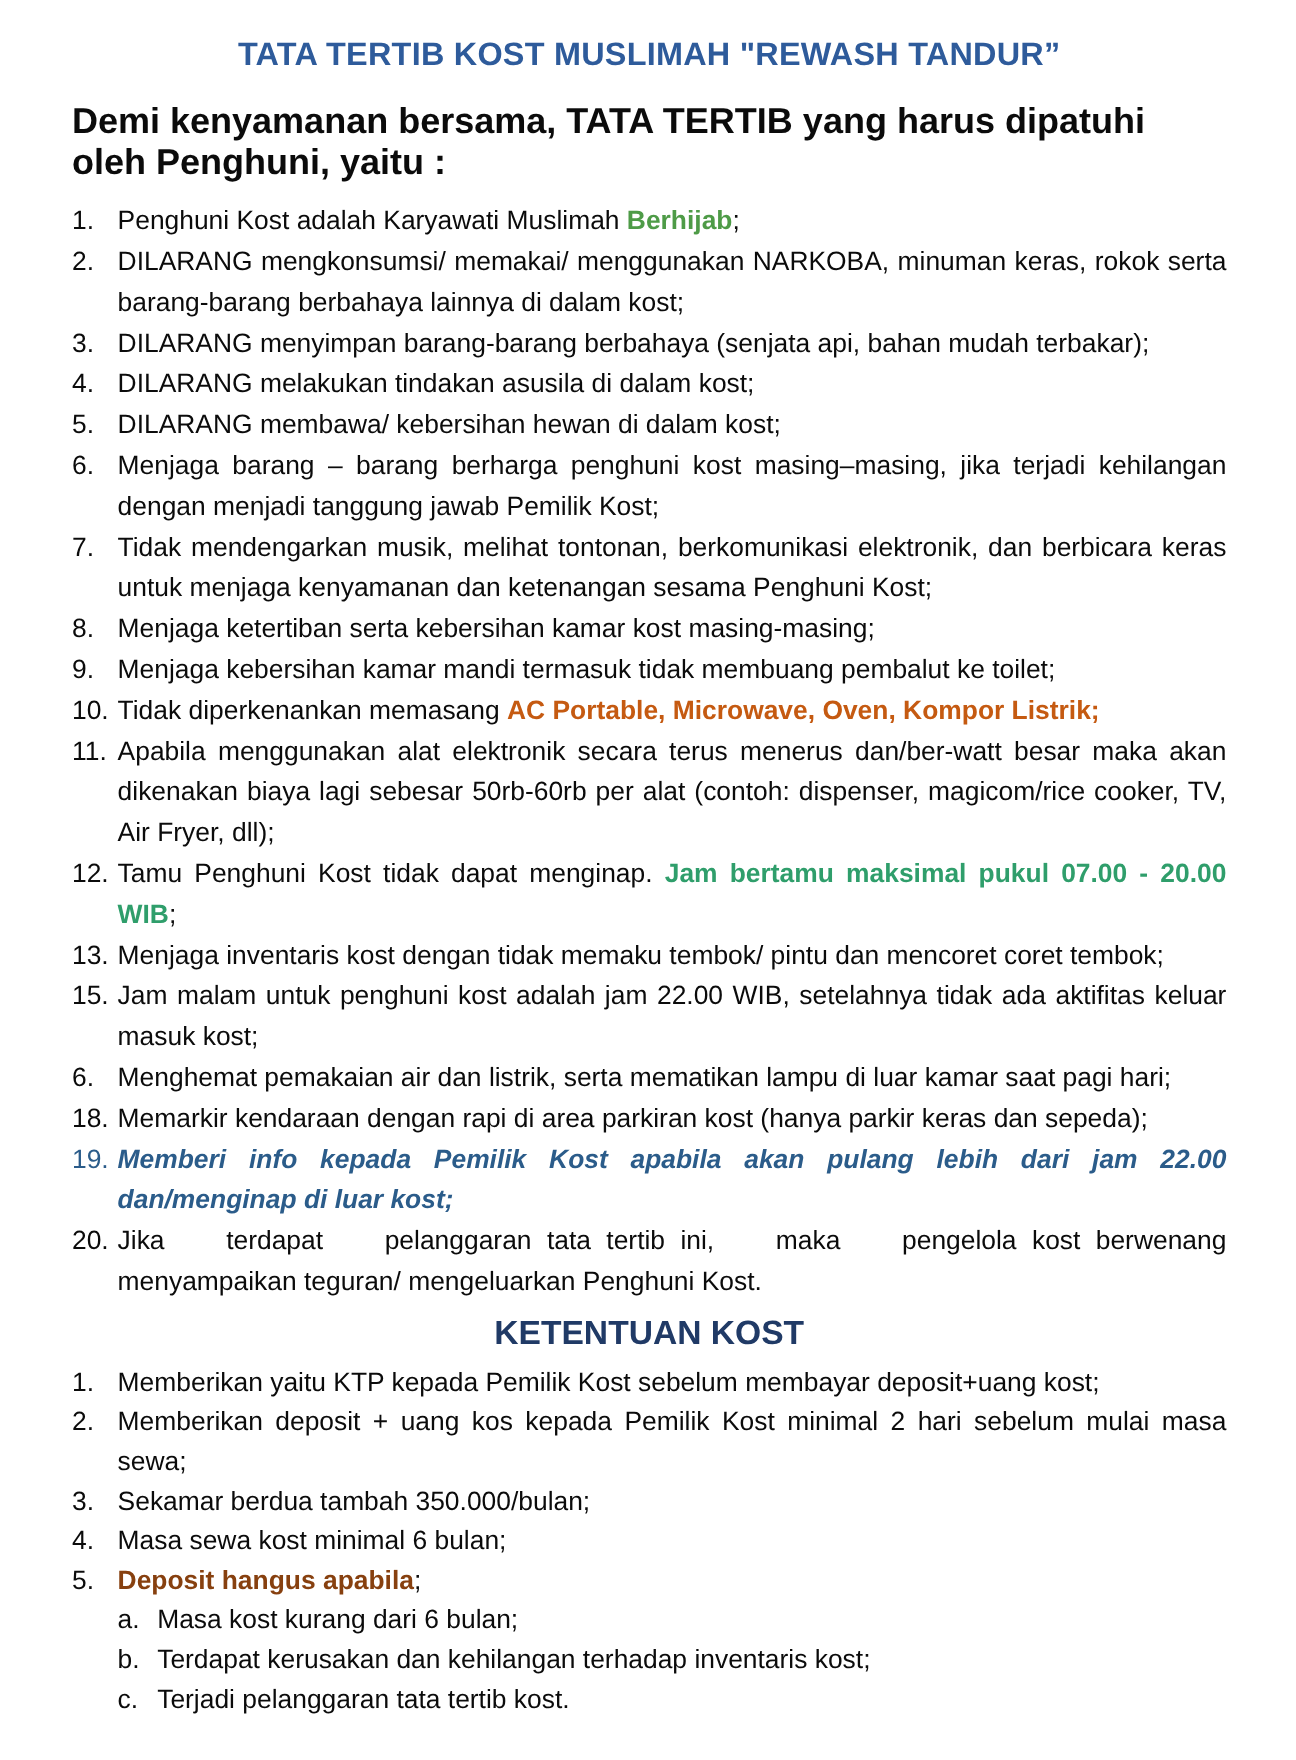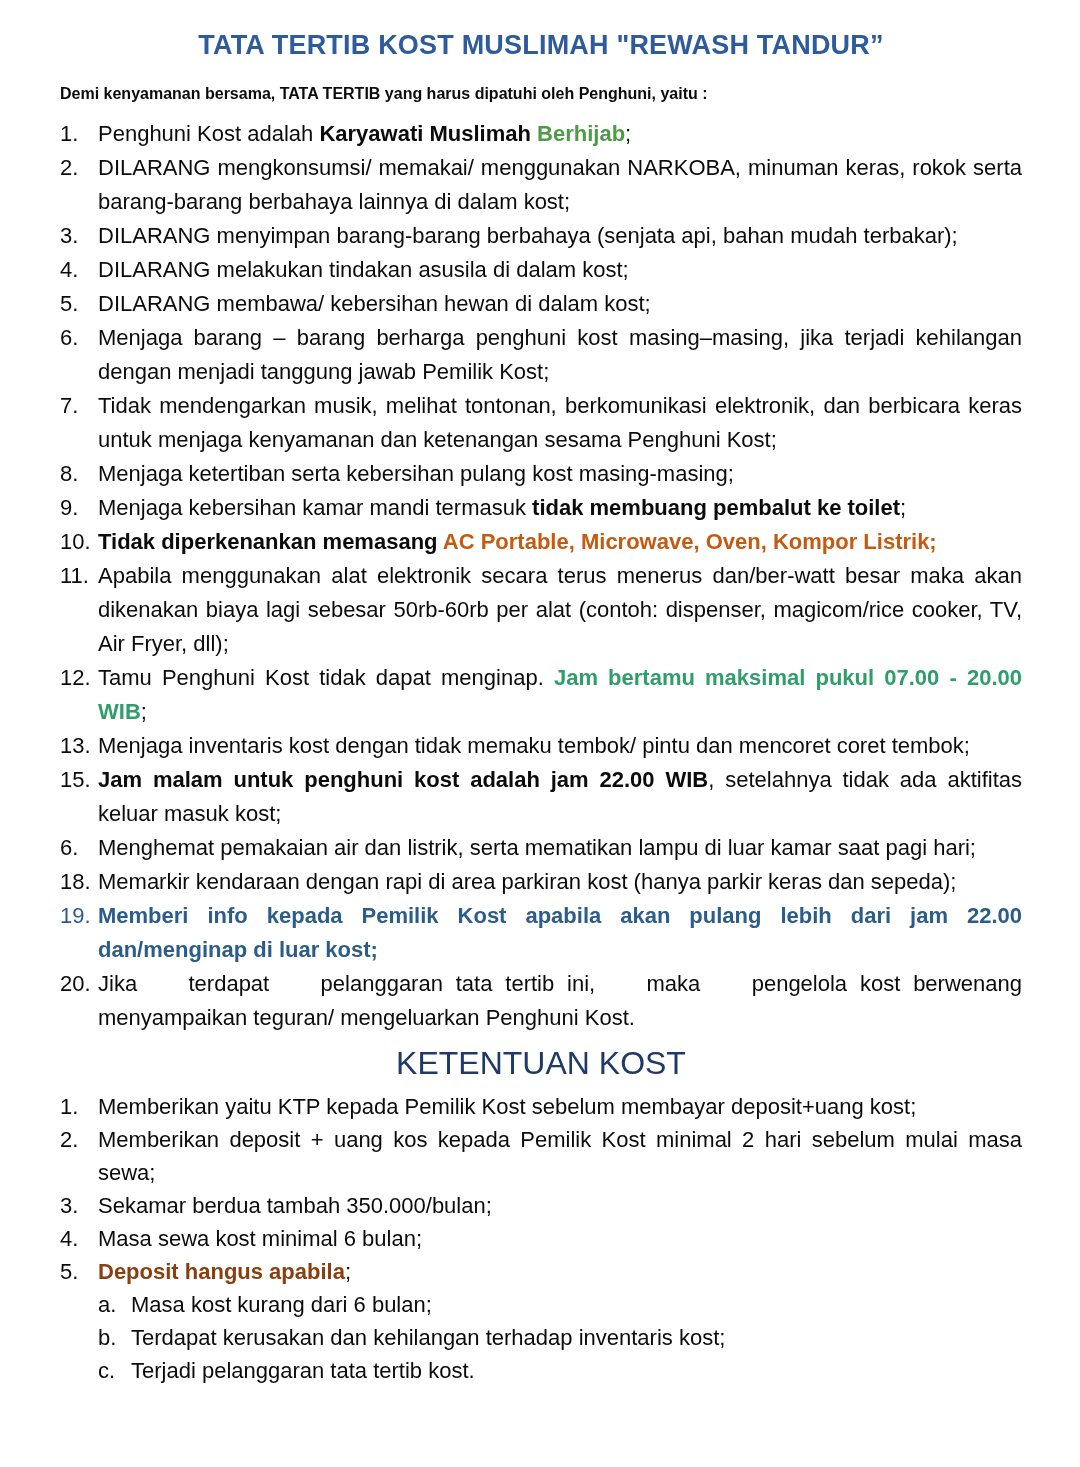--- a/index.html
+++ b/index.html
@@ -9,42 +9,42 @@
     padding:30px 58px 10px 60px;
     font-family:"Liberation Sans",sans-serif;
     color:#111;
   }
   .doc-title{
     text-align:center;font-weight:bold;font-size:27px;
     color:var(--title-blue);letter-spacing:.2px;
     margin:0 0 24px 0;
   }
   .intro{
-    font-weight:bold;font-size:16px;color:#0b0b0b;
+    font-weight:bold;font-size:30px;color:#0b0b0b;
     margin:0 0 14px 0;
   }
   .list{margin:0;padding:0;}
   .item{display:flex;font-size:22px;line-height:34px;}
   .num{flex:0 0 38px;color:#0b0b0b;}
   .content{flex:1;text-align:justify;color:#0b0b0b;}
   .item.sub{margin-left:38px;}
   .item.sub .num{flex:0 0 33px;}
   .section-heading{
-    text-align:center;font-weight:normal;font-size:32px;
+    text-align:center;font-weight:bold;font-size:28px;
     color:var(--navy);margin:10px 0 8px 0;
   }
   .k-list .item{line-height:33px;}
   
   .run-n{}
-  .run-b{font-weight:bold;}
+  .run-b{font-weight:normal;}
   .run-g{font-weight:bold;color:var(--green);}
   .run-sg{font-weight:bold;color:var(--sea-green);}
   .run-o{font-weight:bold;color:var(--orange);}
   .run-p{font-weight:bold;color:var(--purple);}
-  .run-bl{font-weight:bold;color:var(--dark-blue);}
+  .run-bl{font-weight:bold;color:var(--dark-blue);font-style:italic;}
   .run-br{font-weight:bold;color:var(--brown);}
   .num.num-bl{color:var(--dark-blue);}
 </style>
 </head>
 <body>
 
 <div class="page">
   <h1 class="doc-title">TATA TERTIB KOST MUSLIMAH "REWASH TANDUR”</h1>
   <p class="intro">Demi kenyamanan bersama, TATA TERTIB yang harus dipatuhi oleh Penghuni, yaitu :</p>
 
@@ -72,21 +72,21 @@
       <div class="item">
         <span class="num">6.</span>
         <div class="content"><span class="run-n">Menjaga barang – barang berharga penghuni kost  masing–masing, jika terjadi kehilangan dengan menjadi tanggung jawab Pemilik Kost;</span></div>
       </div>
       <div class="item">
         <span class="num">7.</span>
         <div class="content"><span class="run-n">Tidak mendengarkan musik, melihat tontonan, berkomunikasi elektronik, dan berbicara keras untuk menjaga kenyamanan dan ketenangan sesama Penghuni Kost;</span></div>
       </div>
       <div class="item">
         <span class="num">8.</span>
-        <div class="content"><span class="run-n">Menjaga ketertiban serta kebersihan pulang kost masing-masing;</span></div>
+        <div class="content"><span class="run-n">Menjaga ketertiban serta kebersihan kamar kost masing-masing;</span></div>
       </div>
       <div class="item">
         <span class="num">9.</span>
         <div class="content"><span class="run-n">Menjaga kebersihan kamar mandi termasuk </span><span class="run-b">tidak membuang pembalut ke toilet</span><span class="run-n">;</span></div>
       </div>
       <div class="item">
         <span class="num">10.</span>
         <div class="content"><span class="run-b">Tidak diperkenankan memasang </span><span class="run-o">AC Portable, Microwave, Oven, Kompor Listrik;</span></div>
       </div>
       <div class="item">

